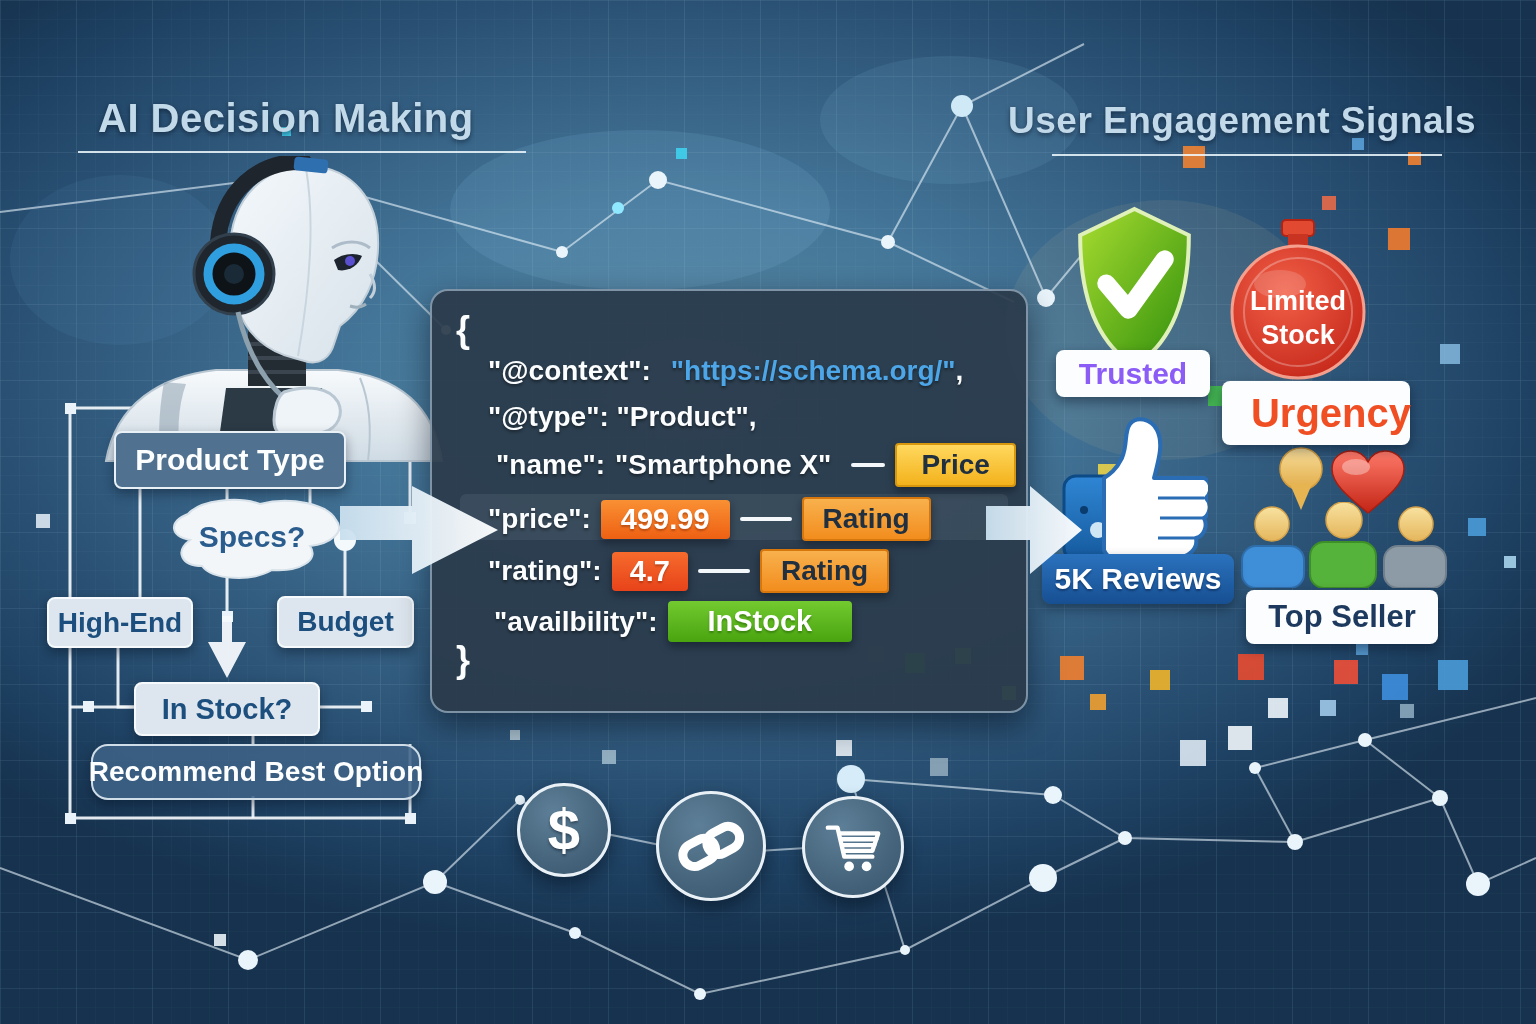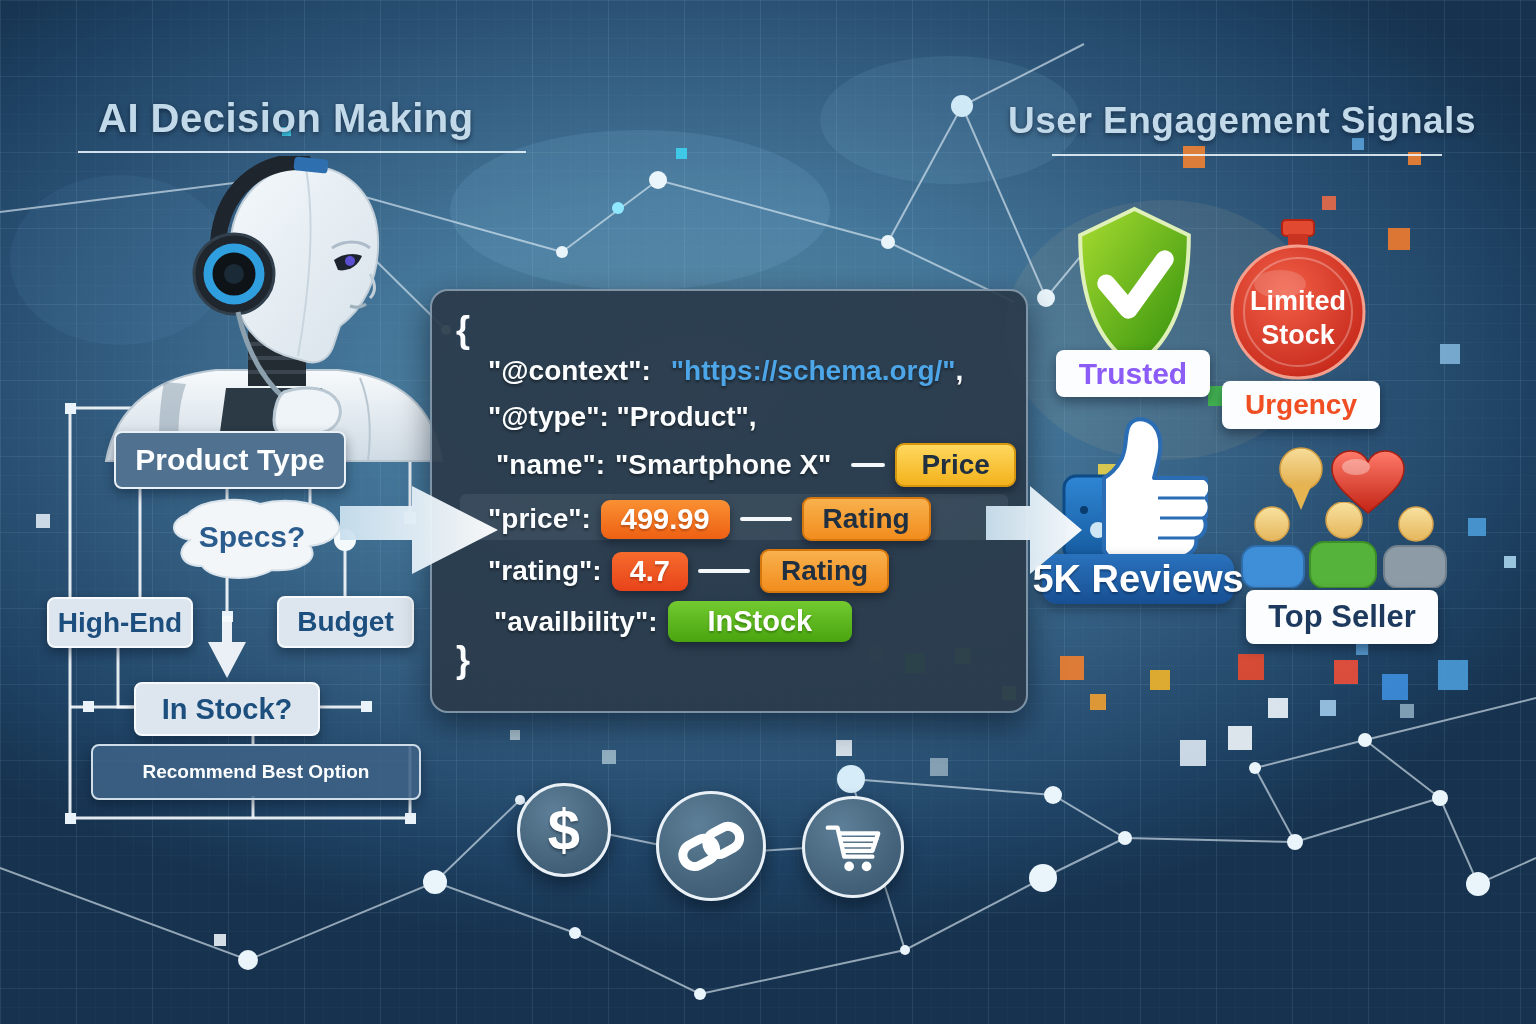--- a/index.html
+++ b/index.html
@@ -23,55 +23,55 @@
 
   
   .fbox{position:absolute;display:flex;align-items:center;justify-content:center;z-index:6;
         font-weight:bold;border-radius:8px;box-shadow:0 5px 12px rgba(0,10,25,.38);white-space:nowrap;}
   .fbox.dark{background:#50718f;border:2px solid #e9f1f7;color:#fdfeff;}
   .fbox.lite{background:#dde6ee;border:2px solid #f6fafc;color:#1c4e7e;}
   .f-pt{left:114px;top:431px;width:228px;height:54px;font-size:30px;}
   .f-he{left:47px;top:597px;width:142px;height:47px;font-size:28px;}
   .f-bu{left:277px;top:596px;width:133px;height:48px;font-size:28px;}
   .f-is{left:134px;top:682px;width:182px;height:50px;font-size:29px;background:#eef3f7;}
-  .f-re{left:91px;top:744px;width:326px;height:52px;font-size:19px;background:rgba(62,98,133,.88);border:2px solid #cfdde8;color:#fdfeff;border-radius:8px;}
+  .f-re{left:91px;top:744px;width:326px;height:52px;font-size:28px;background:rgba(62,98,133,.88);border:2px solid #cfdde8;color:#fdfeff;border-radius:17px;}
   .cloud{position:absolute;left:160px;top:496px;width:184px;height:92px;z-index:6;}
   .cloud svg{position:absolute;left:0;top:0;}
   .cloud span{position:absolute;left:0;top:24px;width:100%;text-align:center;font-weight:bold;font-size:30px;color:#2a5c8e;}
 
   
   .panel{position:absolute;left:430px;top:289px;width:594px;height:420px;z-index:7;
          background:rgba(42,58,74,.93);border:2px solid rgba(195,218,236,.55);border-radius:18px;
          box-shadow:0 12px 32px rgba(0,8,20,.5);}
   .panel .band{position:absolute;left:28px;top:203px;width:548px;height:46px;background:rgba(215,232,246,.08);border-radius:6px;}
   .cline{position:absolute;white-space:nowrap;font-weight:bold;color:#fbfdff;font-size:28px;text-shadow:0 2px 3px rgba(0,0,0,.45);}
   .row{display:flex;align-items:center;}
   .brace{position:absolute;left:24px;font-size:36px;font-weight:bold;color:#fbfdff;}
   .b-open{top:18px;} .b-close{top:348px;}
   .l-context{left:56px;top:64px;} .l-type{left:56px;top:110px;}
   .l-name{left:64px;top:152px;} .l-price{left:56px;top:206px;}
   .l-rating{left:56px;top:258px;} .l-avail{left:62px;top:310px;}
   .curl{color:#4da6e8;margin:0 0 0 10px;}
   .ck{margin-right:10px;}
   .dash{display:inline-block;height:4px;background:#f4f8fb;border-radius:2px;margin:0 10px;}
   .dash.w1{width:34px;} .dash.w2{width:52px;}
-  .badge{display:inline-flex;align-items:center;justify-content:center;font-weight:bold;border-radius:9px;
+  .badge{display:inline-flex;align-items:center;justify-content:center;font-weight:bold;border-radius:4px;
          box-shadow:0 4px 9px rgba(0,5,15,.4);text-shadow:none;}
   .bd-price{background:linear-gradient(#ffd85e,#f3b21c);border:2px solid #d6970f;color:#203040;font-size:28px;padding:4px 24px;}
   .bd-499{background:linear-gradient(#f99033,#ee6013);color:#fff;font-size:29px;padding:3px 20px;text-shadow:0 2px 2px rgba(90,20,0,.35);}
   .bd-rate{background:linear-gradient(#f8b14d,#f28d1e);border:2px solid #d6770e;color:#203040;font-size:28px;padding:4px 19px;}
   .bd-47{background:linear-gradient(#f66b2c,#e8431a);color:#fff;font-size:29px;padding:3px 18px;text-shadow:0 2px 2px rgba(90,20,0,.35);}
   .bd-stock{background:linear-gradient(#73ca30,#49a40f);color:#fff;font-size:29px;padding:4px 40px;text-shadow:0 2px 2px rgba(20,70,0,.4);}
 
   
   .siglabel{position:absolute;display:flex;align-items:center;justify-content:center;font-weight:bold;z-index:8;
             background:#fcfdfe;border-radius:8px;box-shadow:0 5px 12px rgba(0,10,25,.4);white-space:nowrap;}
   .lb-trusted{left:1056px;top:350px;width:154px;height:47px;font-size:30px;color:#8b5cf6;}
-  .lb-urgency{left:1222px;top:381px;width:158px;height:48px;font-size:28px;color:#f04e23;}
-  .lb-reviews{left:1042px;top:554px;width:192px;height:50px;font-size:38px;color:#fff;background:linear-gradient(#2a72bd,#174f92);border-radius:15px;text-shadow:0 2px 2px rgba(0,20,50,.4);}
+  .lb-urgency{left:1222px;top:381px;width:158px;height:64px;font-size:40px;color:#f04e23;padding-left:30px;}
+  .lb-reviews{left:1042px;top:554px;width:192px;height:50px;font-size:30px;color:#fff;background:linear-gradient(#2a72bd,#174f92);border-radius:9px;text-shadow:0 2px 2px rgba(0,20,50,.4);}
   .lb-topseller{left:1246px;top:590px;width:192px;height:54px;font-size:31px;color:#1d3a5e;}
   .sigicon{position:absolute;z-index:7;}
 
   
   .circle-icon{position:absolute;border-radius:50%;z-index:6;display:flex;align-items:center;justify-content:center;
                background:radial-gradient(circle at 38% 30%, #5d7f97, #3f5d74 78%);
                border:3px solid #e9f1f6;box-shadow:0 8px 18px rgba(0,8,20,.45);}
   .ci-dollar{left:517px;top:783px;width:88px;height:88px;}
   .ci-link{left:656px;top:791px;width:104px;height:104px;}
   .ci-cart{left:802px;top:796px;width:96px;height:96px;}

